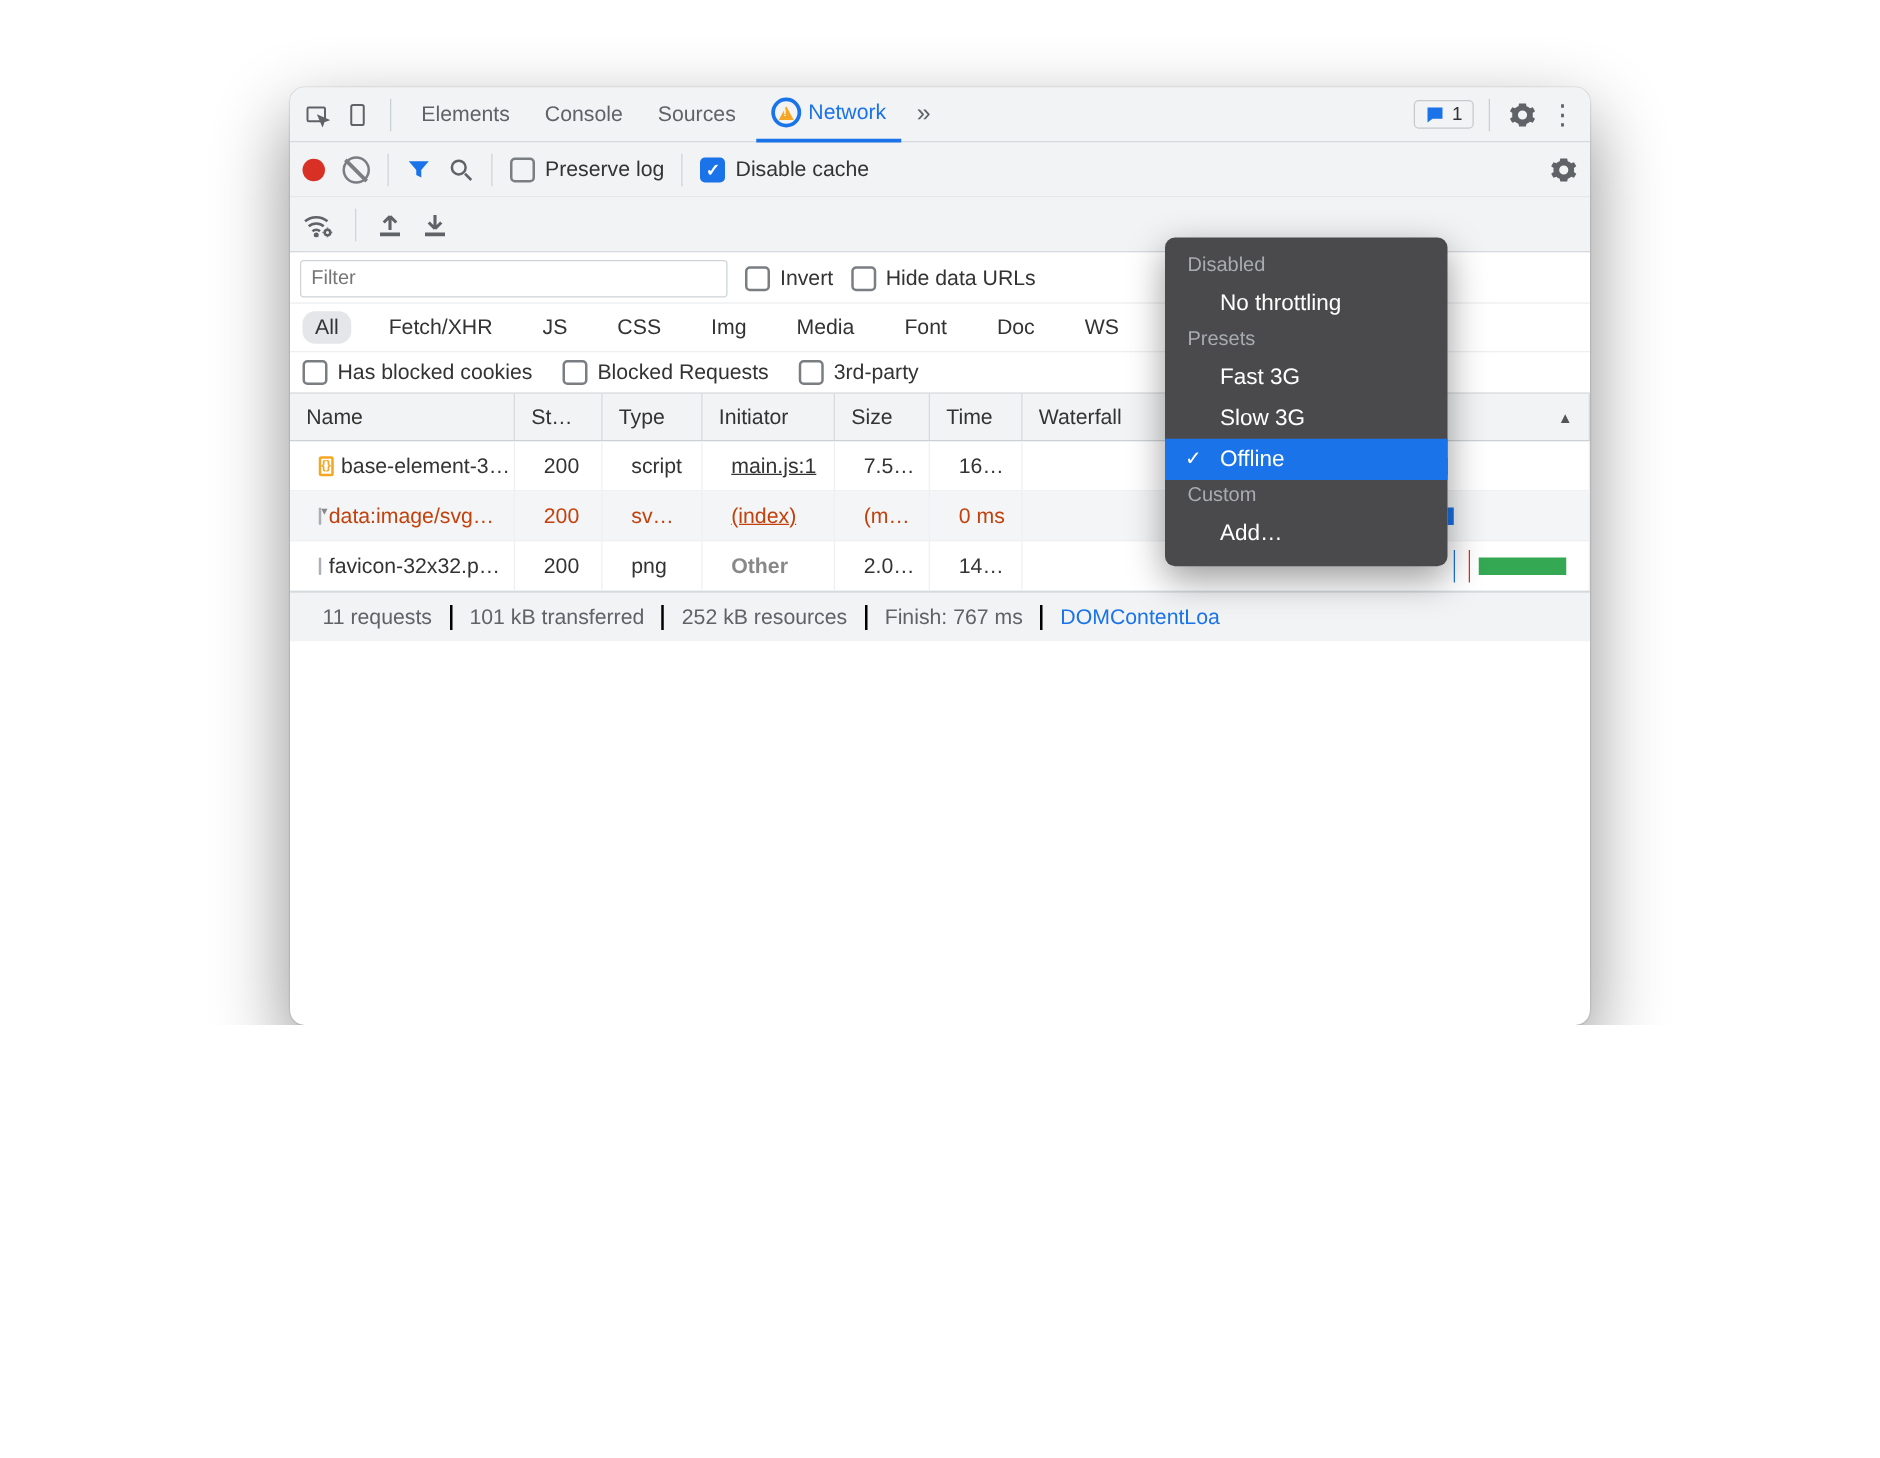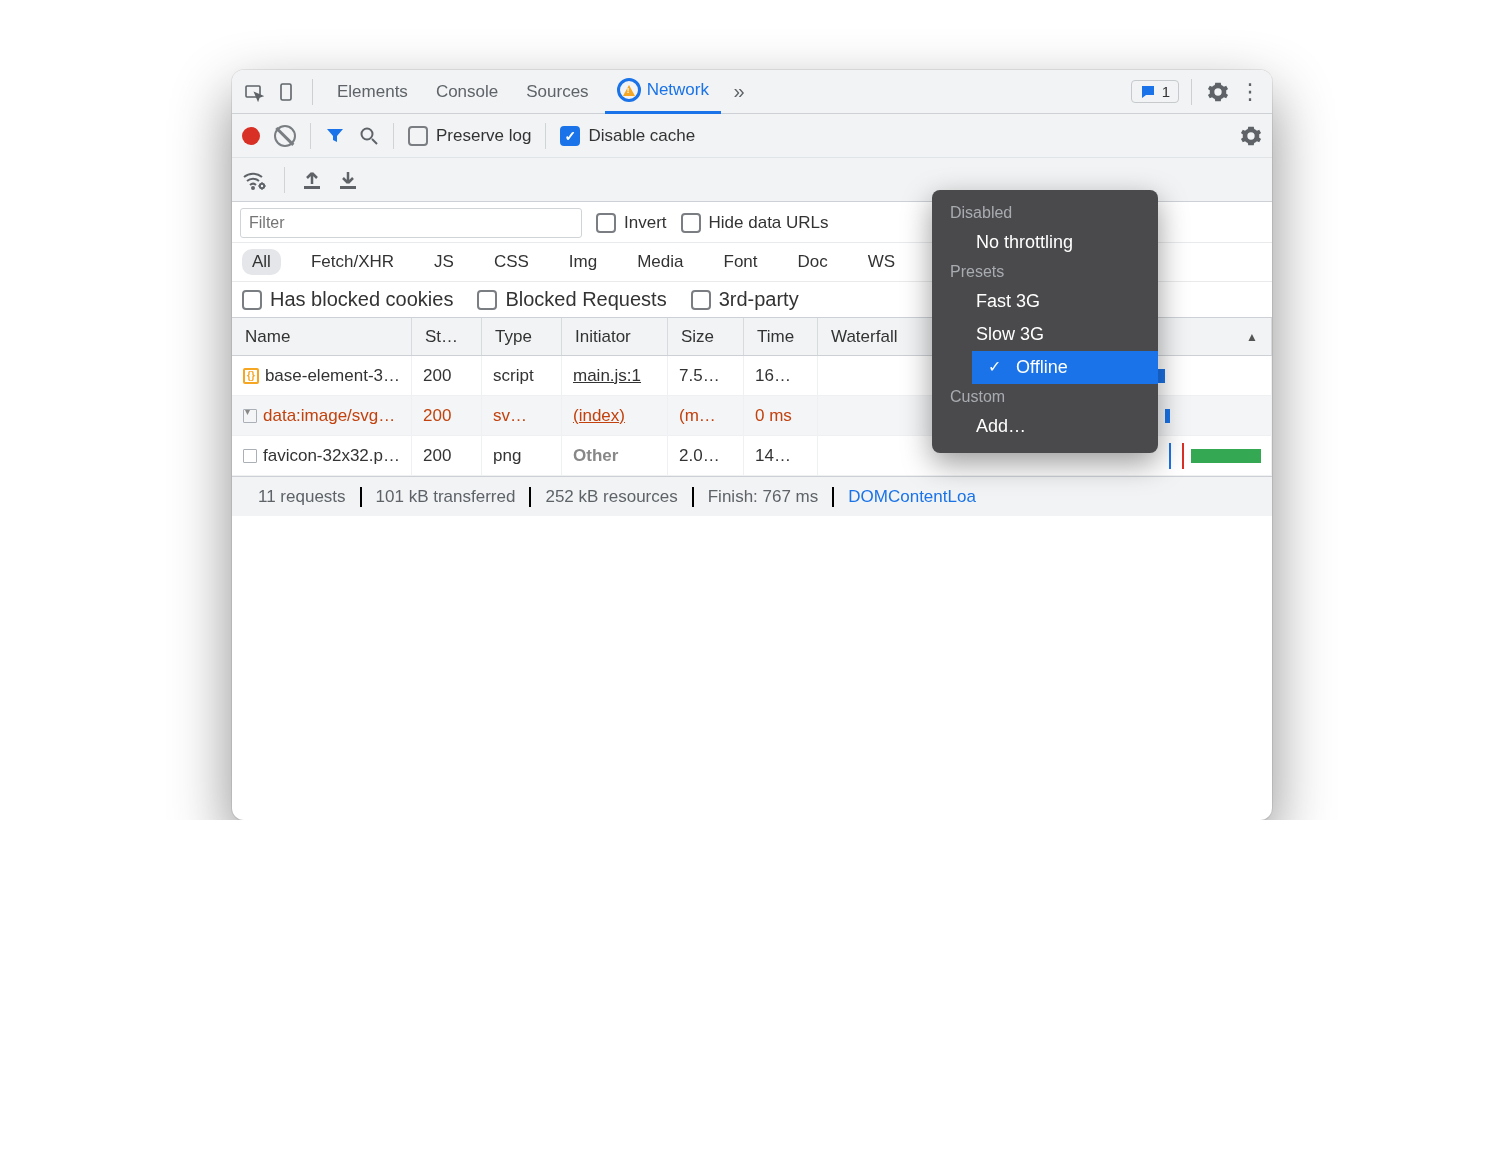--- a/index.html
+++ b/index.html
@@ -51,36 +51,36 @@
 
 .filterrow { padding: 6px 8px 4px; display:flex; align-items:center; gap:14px; font-size:17px; color:#333; border-bottom:1px solid #e8eaec; background:#fff; flex-wrap: wrap; }
 .filterinput { width:342px; height:30px; border:1px solid #d0d4d7; border-radius:3px; padding:0 8px; font-size:16px; color:#888; }
 
 
 .chipsrow { padding: 6px 10px; display:flex; align-items:center; gap:20px; font-size:17px; color:#333; border-bottom:1px solid #e8eaec; background:#fff; }
 .chip { padding:3px 10px; border-radius:10px; cursor:pointer; }
 .chip.active { background:#e4e6e9; }
 
 
-.optsrow { padding: 6px 10px; display:flex; align-items:center; gap:24px; font-size:20px; color:#333; border-bottom:1px solid #cdd1d5; background:#fff; }
+.optsrow { padding: 6px 10px; display:flex; align-items:center; gap:24px; font-size:17px; color:#333; border-bottom:1px solid #cdd1d5; background:#fff; }
 
 
 .timeline { height: 170px; border-bottom:1px solid #cdd1d5; background:#fff; position:relative; font-size:14px; color:#5f6368; }
 .timeline .ticks { display:flex; height:22px; border-bottom:1px solid #e3e6e9; }
 .timeline .ticks span { flex:1; text-align:right; padding-right:6px; font-size:15px; }
 .timeline .overview { height:11px; background:#e7e9eb; border-top:1px solid #c8ccd0; border-bottom:1px solid #c8ccd0; margin-top: 9px; }
 .timeline .bluebar { position:absolute; width:2px; background:#1a73e8; }
 .timeline .redbar { position:absolute; width:2px; background:#d93025; }
 
 
 .nettable { font-size:17px; color:#333; }
 .nettable .hdr { display:flex; height:38px; align-items:center; background:#f1f3f4; border-bottom:1px solid #cdd1d5; }
 .nettable .hdr > div { padding:0 13px; border-right:1px solid #d7dbde; height:100%; display:flex; align-items:center; white-space:nowrap; overflow:hidden; }
 .nettable .row { display:flex; height:40px; align-items:center; border-bottom:1px solid #eef0f2; }
-.nettable .row > div { padding:0 11px; border-right:1px solid #eef0f2; height:100%; display:flex; align-items:center; white-space:nowrap; overflow:hidden; }
+.nettable .row > div { padding:0 23px; border-right:1px solid #eef0f2; height:100%; display:flex; align-items:center; white-space:nowrap; overflow:hidden; }
 .nettable .row.alt { background:#f3f5f7; color:#c2410c; }
 .c-name { width:180px; }
 .c-st { width:70px; }
 .c-type { width:80px; }
 .c-init { width:106px; }
 .c-size { width:76px; }
 .c-time { width:74px; }
 .c-water { flex:1; }
 .fileicon { width:18px; height:18px; display:inline-flex; align-items:center; justify-content:center; margin-right:6px; }
 .fi-js { border:2px solid #f5a623; color:#f5a623; font-size:10px; font-weight:bold; border-radius:2px; width:16px; height:16px; }
@@ -94,21 +94,21 @@
 
 
 .statusbar { height:40px; background:#f1f3f4; border-top:1px solid #cdd1d5; display:flex; align-items:center; padding:0 12px; gap:0; font-size:17px; color:#5f6368; }
 .statusbar .seg { padding:0 14px; border-right:2px solid #000000; }
 .statusbar .seg:last-child { border-right:none; color:#1a73e8; }
 
 
 .dropdown { position:absolute; top:120px; left:700px; width:226px; background:#4a4a4c; border-radius:8px; box-shadow:0 10px 30px rgba(0,0,0,0.4); padding:10px 0; font-size:18px; color:#fff; z-index:100; }
 .dropdown .grp { padding:4px 18px; color:#a8acb0; font-size:16px; }
 .dropdown .item { padding:6px 18px 6px 44px; position:relative; cursor:pointer; }
-.dropdown .item.sel { background:#1a73e8;margin-left:40px; }
+.dropdown .item.sel { background:#1a73e8; }
 .dropdown .item.sel::before { content:"✓"; position:absolute; left:16px; top:6px; font-size:16px; }
 
 .hdr .c-water { justify-content: space-between; }
 .sort-tri { font-size:12px; color:#555; }
 </style>
 </head>
 <body>
 
 <div class="window">
 

